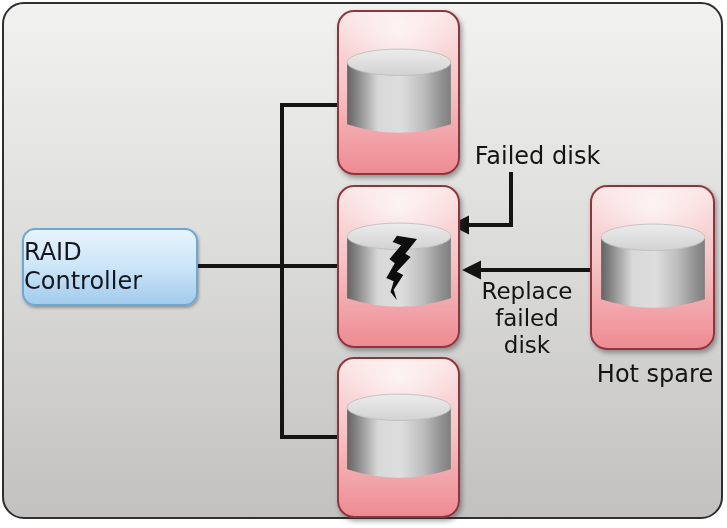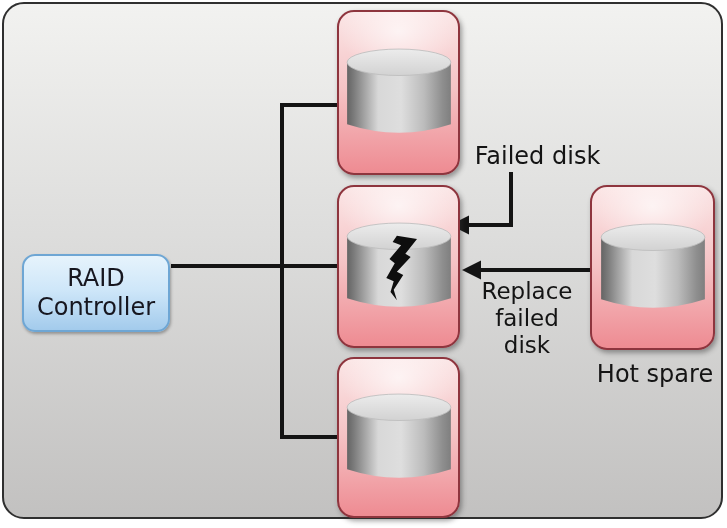--- a/index.html
+++ b/index.html
@@ -27,26 +27,26 @@
   .canvas{
     position:absolute;left:2px;top:2px;width:717px;height:513px;
     border:2px solid #2f2f2f;border-radius:22px;
     background:linear-gradient(180deg,var(--canvas-top) 0%,#dddddc 45%,var(--canvas-bottom) 100%);
   }
   .wires{position:absolute;left:0;top:0;pointer-events:none;}
   .wire{fill:none;stroke:var(--line);stroke-width:4;}
   .head{fill:var(--line);stroke:none;}
   .node{position:absolute;box-sizing:border-box;}
   .controller{
-    left:22px;top:228px;width:148px;height:78px;
+    left:22px;top:228px;width:176px;height:78px;
     border:2px solid var(--controller-border);border-radius:13px;
     background:linear-gradient(180deg,var(--controller-fill-top) 0%,#cfe7f9 45%,var(--controller-fill-bottom) 100%);
     box-shadow:1px 2px 3px rgba(0,0,0,0.30);
     display:flex;align-items:center;justify-content:center;
-    text-align:center;font-size:24px;line-height:29px;color:#16161f;margin-top:26px;
+    font-size:24px;line-height:29px;color:#16161f;
   }
   .disk-box{
     border:2.5px solid var(--disk-box-border);border-radius:17px;
     background:
       radial-gradient(ellipse 70% 40% at 50% 12%, rgba(255,255,255,0.65), rgba(255,255,255,0) 70%),
       linear-gradient(180deg,var(--disk-box-fill-top) 0%,var(--disk-box-fill-mid) 48%,var(--disk-box-fill-bottom) 100%);
     box-shadow:2px 3px 5px rgba(50,50,50,0.45);
     display:flex;align-items:center;justify-content:center;
   }
   .box-top{left:337px;top:10px;width:123px;height:165px;}

